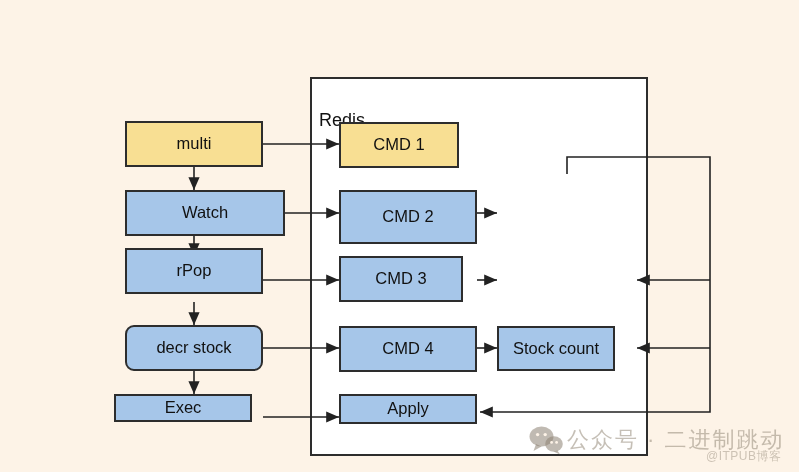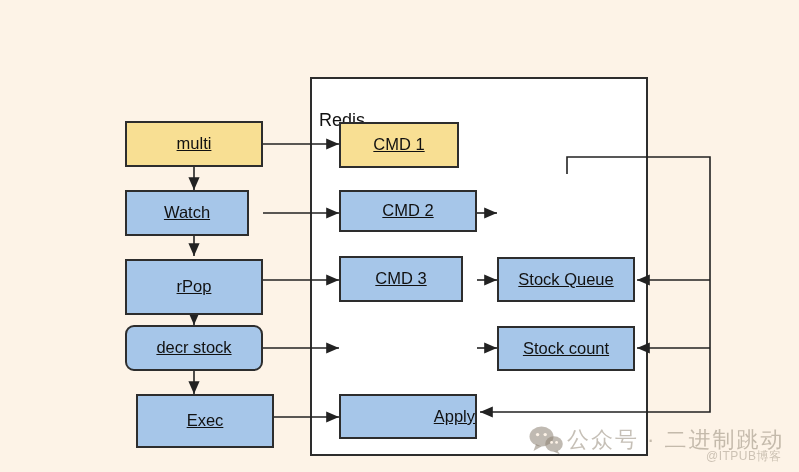--- a/index.html
+++ b/index.html
@@ -26,40 +26,40 @@
   }
   .container-label{
     position:absolute;left:319px;top:86px;
     font-size:18px;color:var(--text);z-index:3;margin-top:24px;
   }
   .connectors{position:absolute;left:0;top:0;z-index:2;}
   .node{
     position:absolute;display:flex;align-items:center;justify-content:center;
     border:2px solid var(--box-border);box-sizing:border-box;
     font-size:16.5px;color:var(--text);text-align:center;
-    white-space:pre-line;line-height:1.55;z-index:3;text-decoration:underline;
+    white-space:pre-line;line-height:1.55;z-index:3;
   }
   .node.yellow{background:var(--yellow-box);}
   .node.blue{background:var(--blue-box);}
   
   .n-multi{left:125px;top:121px;width:138px;height:46px;}
-  .n-watch{left:125px;top:190px;width:124px;height:46px;}
-  .n-rpop{left:125px;top:259px;width:138px;height:56px;}
+  .n-watch{left:125px;top:190px;width:160px;height:46px;}
+  .n-rpop{left:125px;top:248px;width:138px;height:46px;}
   .n-decr{left:125px;top:325px;width:138px;height:46px;border-radius:9px;}
-  .n-exec{left:136px;top:394px;width:138px;height:54px;}
+  .n-exec{left:114px;top:394px;width:138px;height:28px;}
   
   .n-cmd1{left:339px;top:122px;width:120px;height:46px;}
-  .n-cmd2{left:339px;top:190px;width:138px;height:42px;}
+  .n-cmd2{left:339px;top:190px;width:138px;height:54px;}
   .n-cmd3{left:339px;top:256px;width:124px;height:46px;}
   .n-cmd4{left:339px;top:326px;width:138px;height:46px;}
-  .n-apply{left:339px;top:394px;width:138px;height:45px;justify-content:flex-end;}
+  .n-apply{left:339px;top:394px;width:138px;height:30px;}
   
   .n-wd{left:497px;top:174px;width:138px;height:75px;}
   .n-sq{left:497px;top:257px;width:138px;height:45px;}
-  .n-sc{left:497px;top:326px;width:138px;height:45px;}
+  .n-sc{left:497px;top:326px;width:118px;height:45px;}
   
   .watermark{position:absolute;z-index:5;}
   .wm-icon{left:529px;top:426px;width:34px;height:29px;}
   .wm-text{
     left:567px;top:429px;font-size:22px;letter-spacing:2px;
     color:var(--watermark);line-height:1;text-align:right;
   }
   .wm-sub{
     left:706px;top:450px;font-size:12px;letter-spacing:0.5px;
     color:var(--watermark);opacity:0.85;line-height:1;
@@ -104,23 +104,23 @@
 
   <div class="node yellow n-multi"><span>multi</span></div>
   <div class="node blue n-watch"><span>Watch</span></div>
   <div class="node blue n-rpop"><span>rPop</span></div>
   <div class="node blue n-decr"><span>decr stock</span></div>
   <div class="node blue n-exec"><span>Exec</span></div>
 
   <div class="node yellow n-cmd1"><span>CMD 1</span></div>
   <div class="node blue n-cmd2"><span>CMD 2</span></div>
   <div class="node blue n-cmd3"><span>CMD 3</span></div>
+  <div class="node blue n-cmd4"><span>CMD 4</span></div>
   <div class="node blue n-apply"><span>Apply</span></div>
 
-  <div class="node blue n-sq"><span>Stock Queue</span></div>
   <div class="node blue n-sc"><span>Stock count</span></div>
 
   <svg class="watermark wm-icon" viewBox="0 0 34 29">
     <g fill="rgba(140,130,115,0.55)">
       <ellipse cx="12.5" cy="10.5" rx="12" ry="10"></ellipse>
       <path d="M7,18 L4.5,25 L12.5,20.5 Z"></path>
       <ellipse cx="25" cy="18" rx="8.8" ry="7.8"></ellipse>
       <path d="M28.5,24.5 L31,28.5 L24.5,25.5 Z"></path>
     </g>
     <g fill="#FDF3E7">

